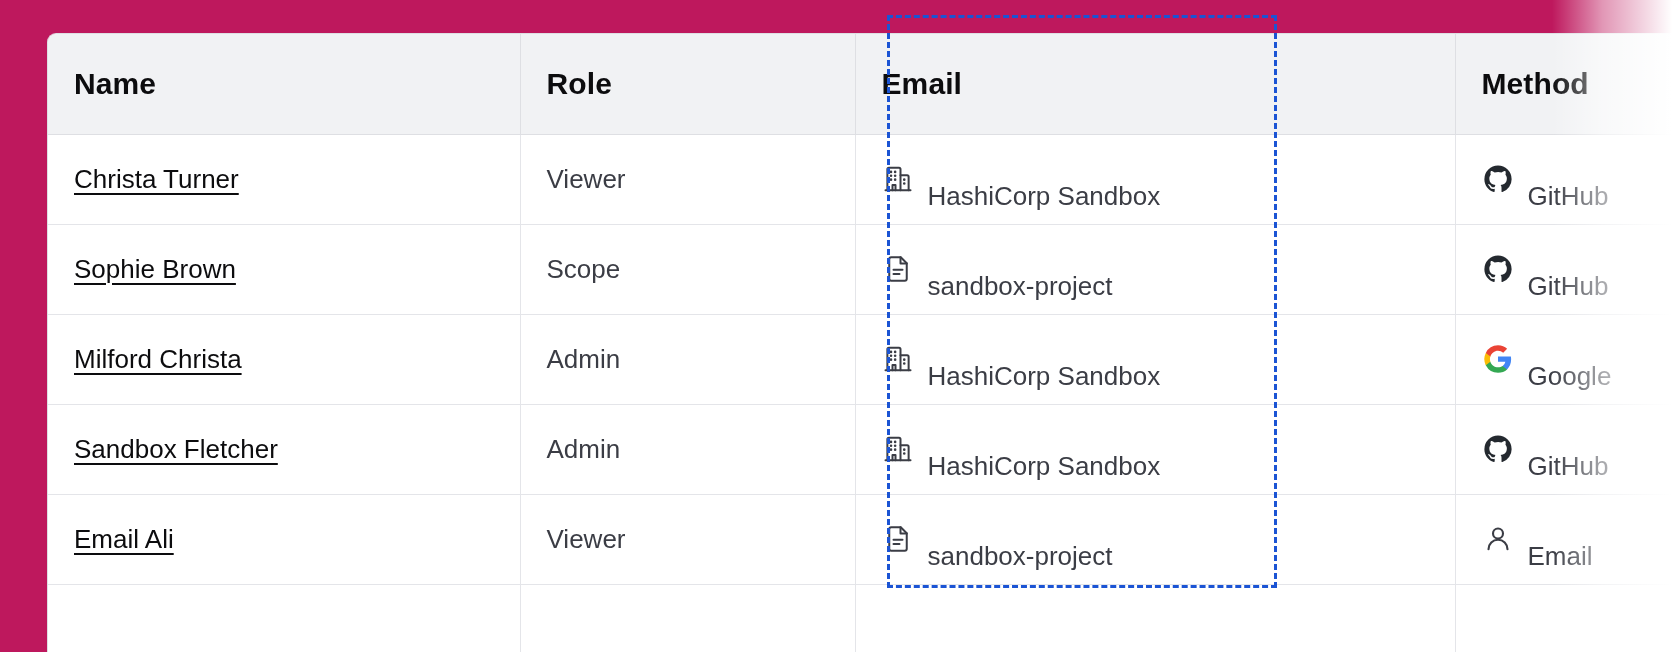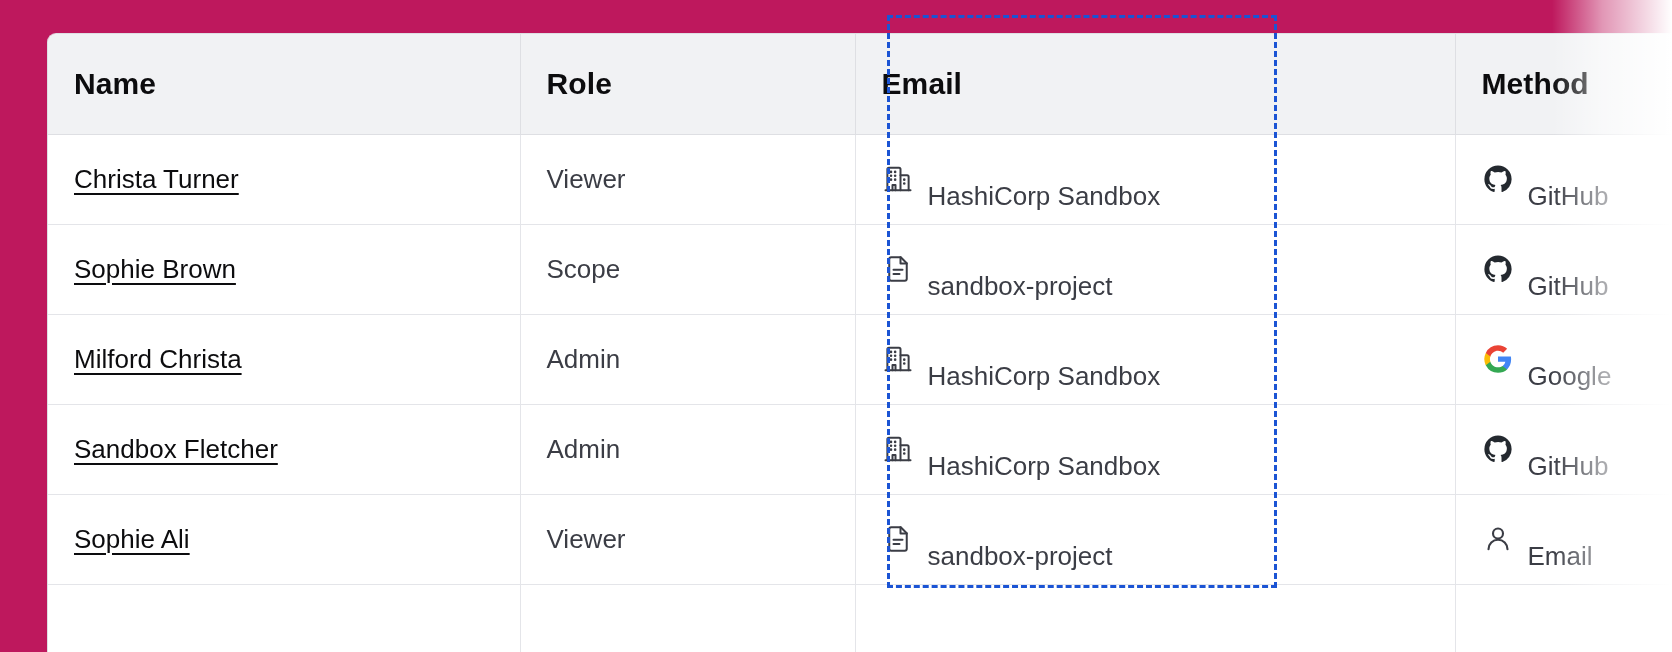--- a/index.html
+++ b/index.html
@@ -252,21 +252,21 @@
                 <span class="ico">
                   <svg width="30" height="30" viewBox="0 0 24 24" fill="#24292F">
                     <path d="M12 1.2A10.9 10.9 0 0 0 1.1 12.1c0 4.8 3.1 8.9 7.5 10.3.55.1.75-.24.75-.53v-2c-3.05.66-3.7-1.3-3.7-1.3-.5-1.28-1.22-1.62-1.22-1.62-1-.68.08-.67.08-.67 1.1.08 1.68 1.14 1.68 1.14.98 1.68 2.57 1.2 3.2.92a2.3 2.3 0 0 1 .68-1.45c-2.44-.28-5-1.22-5-5.43 0-1.2.43-2.18 1.13-2.95-.11-.28-.49-1.4.11-2.9 0 0 .92-.3 3.02 1.12a10.4 10.4 0 0 1 5.5 0c2.1-1.42 3.02-1.12 3.02-1.12.6 1.5.22 2.62.11 2.9.7.77 1.13 1.75 1.13 2.95 0 4.22-2.57 5.15-5.02 5.42.4.34.74 1 .74 2.03v3.01c0 .29.2.64.76.53A10.9 10.9 0 0 0 22.9 12.1 10.9 10.9 0 0 0 12 1.2z"></path>
                   </svg>
                 </span>
                 <span class="cell-label">GitHub</span>
               </span>
             </td>
           </tr>
           <tr>
-            <td><span class="name-link">Sophie Ali</span></td>
+            <td><span class="name-link">Email Ali</span></td>
             <td><span>Viewer</span></td>
             <td>
               <span class="cell-flex">
                 <span class="ico">
                   <svg width="30" height="30" viewBox="0 0 24 24" fill="none" stroke="#3B3D45" stroke-width="1.6" stroke-linecap="round" stroke-linejoin="round">
                     <path d="M14.2 2.6H6.6A1.6 1.6 0 0 0 5 4.2v15.6a1.6 1.6 0 0 0 1.6 1.6h10.8a1.6 1.6 0 0 0 1.6-1.6V7.4z"></path>
                     <path d="M14 2.6v4.9h5"></path>
                     <path d="M8.4 12.6h7.2M8.4 16h4.8"></path>
                   </svg>
                 </span>

